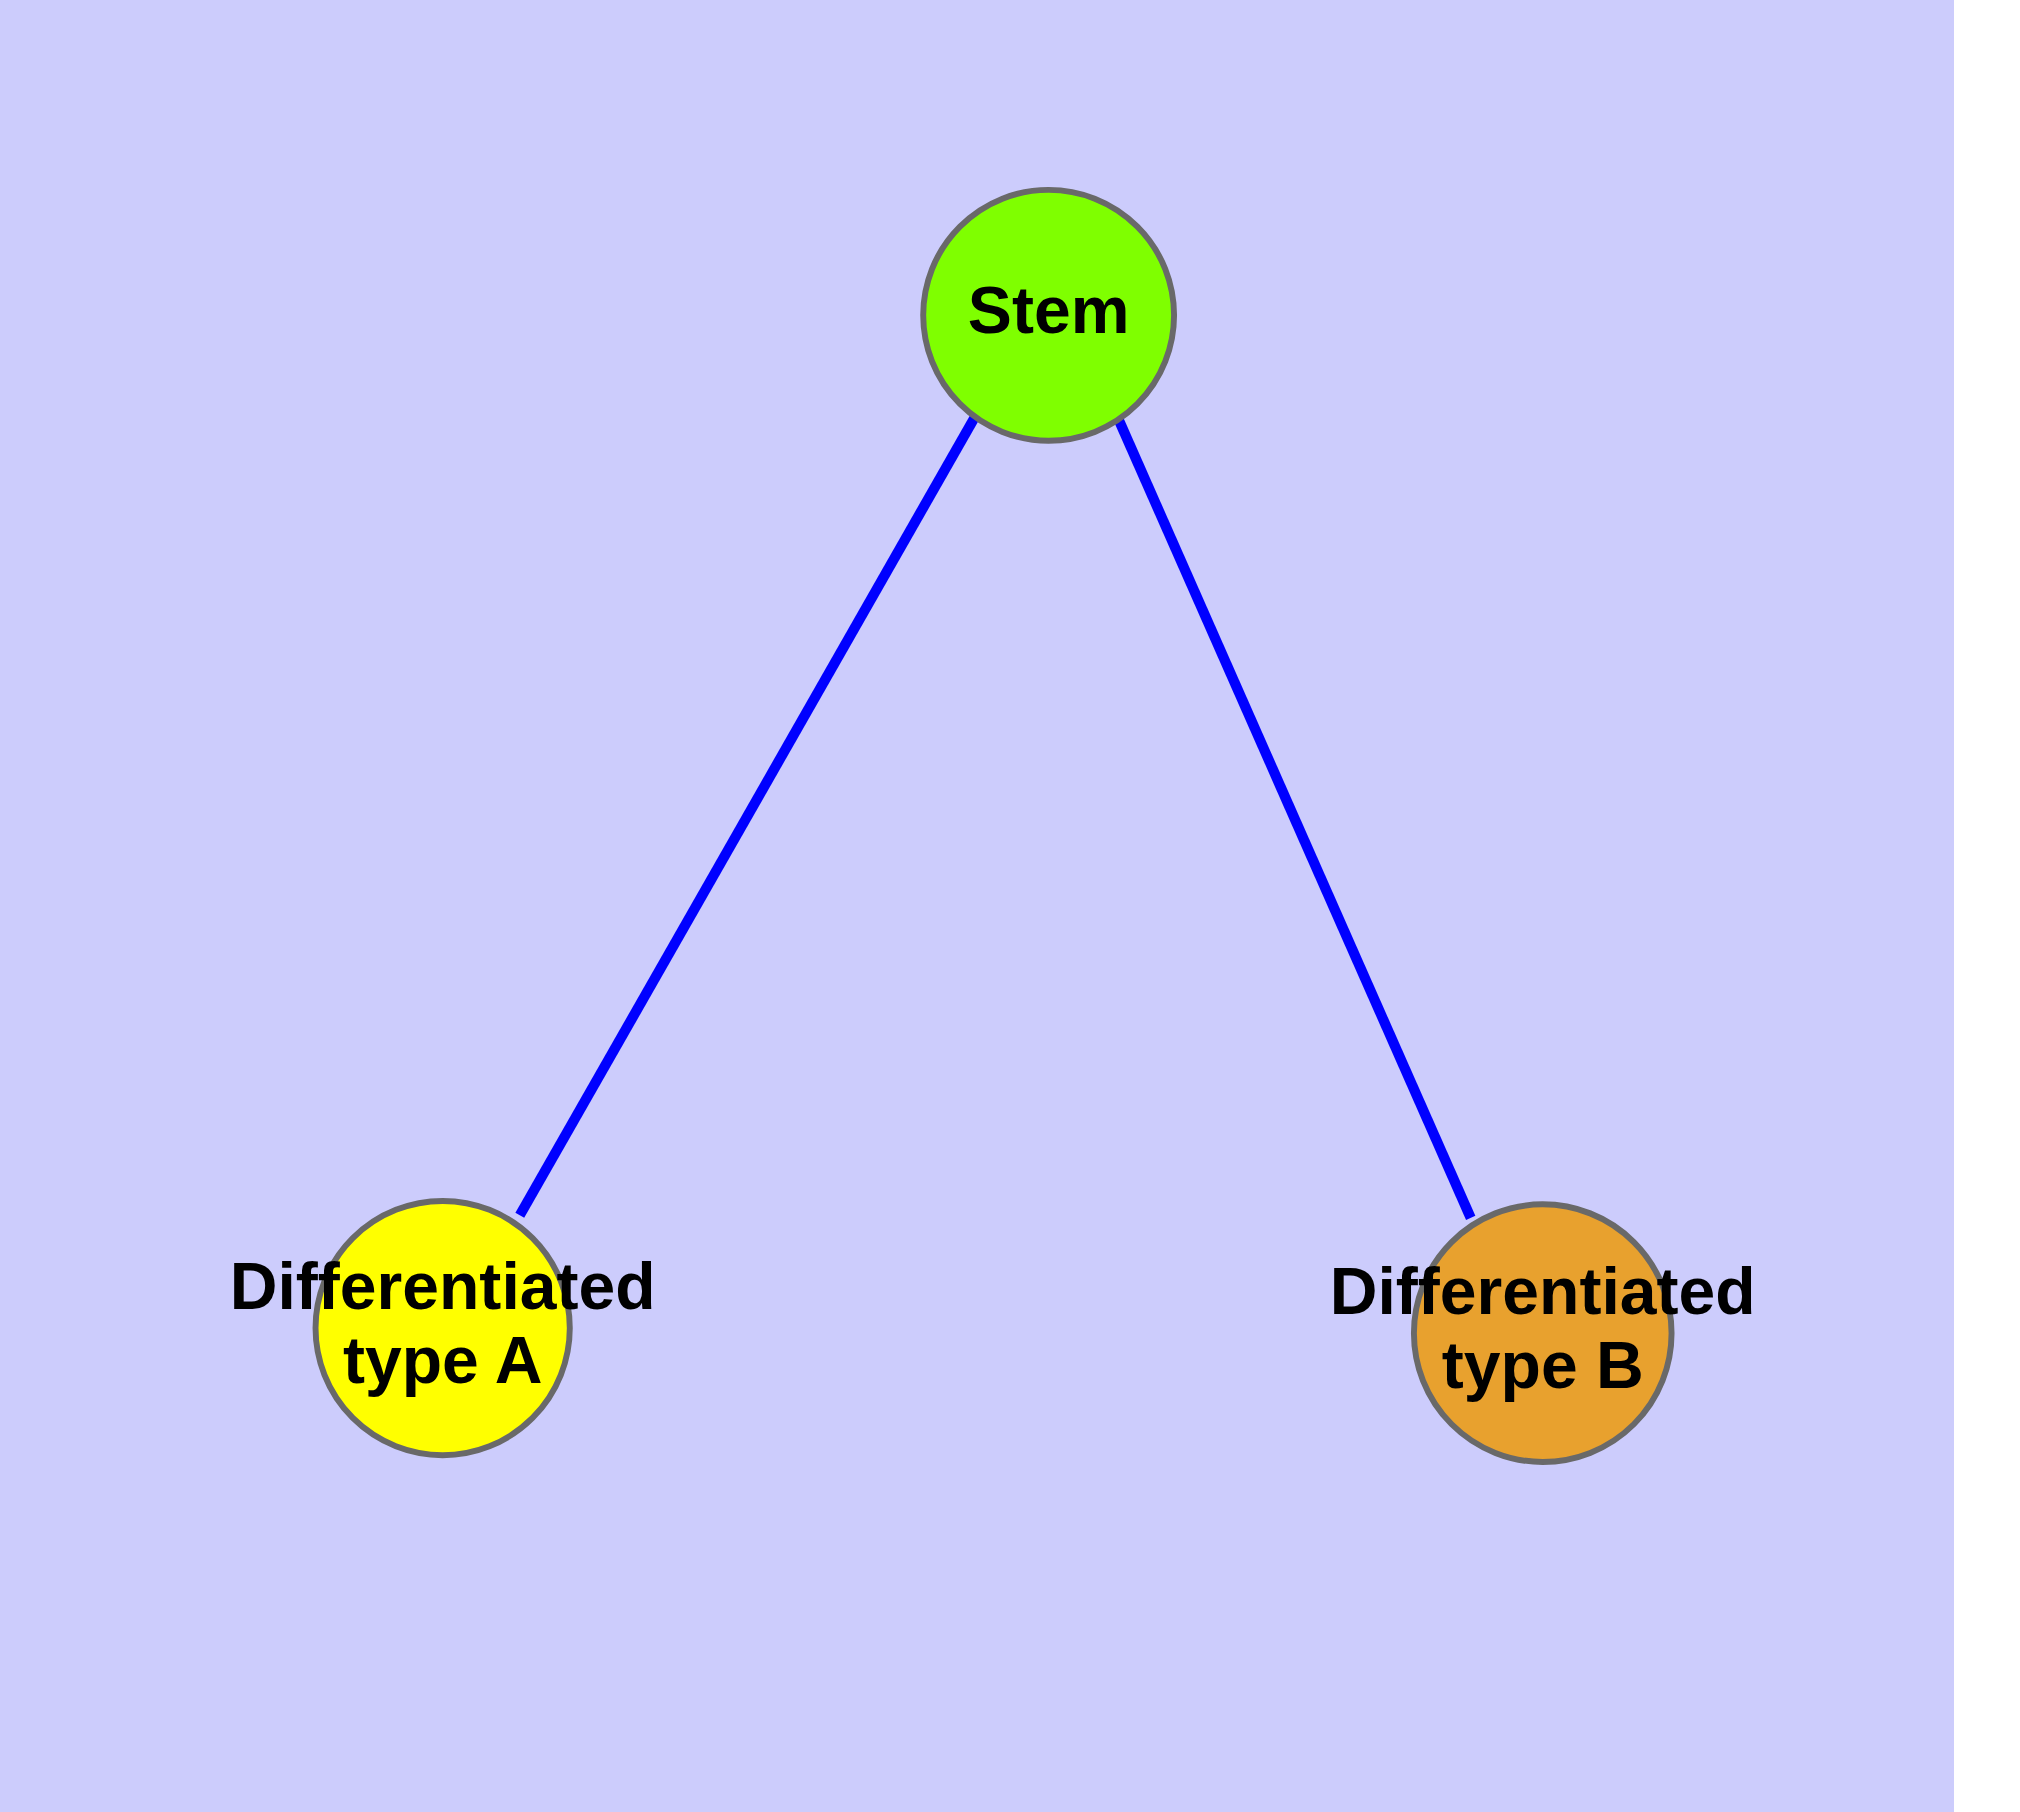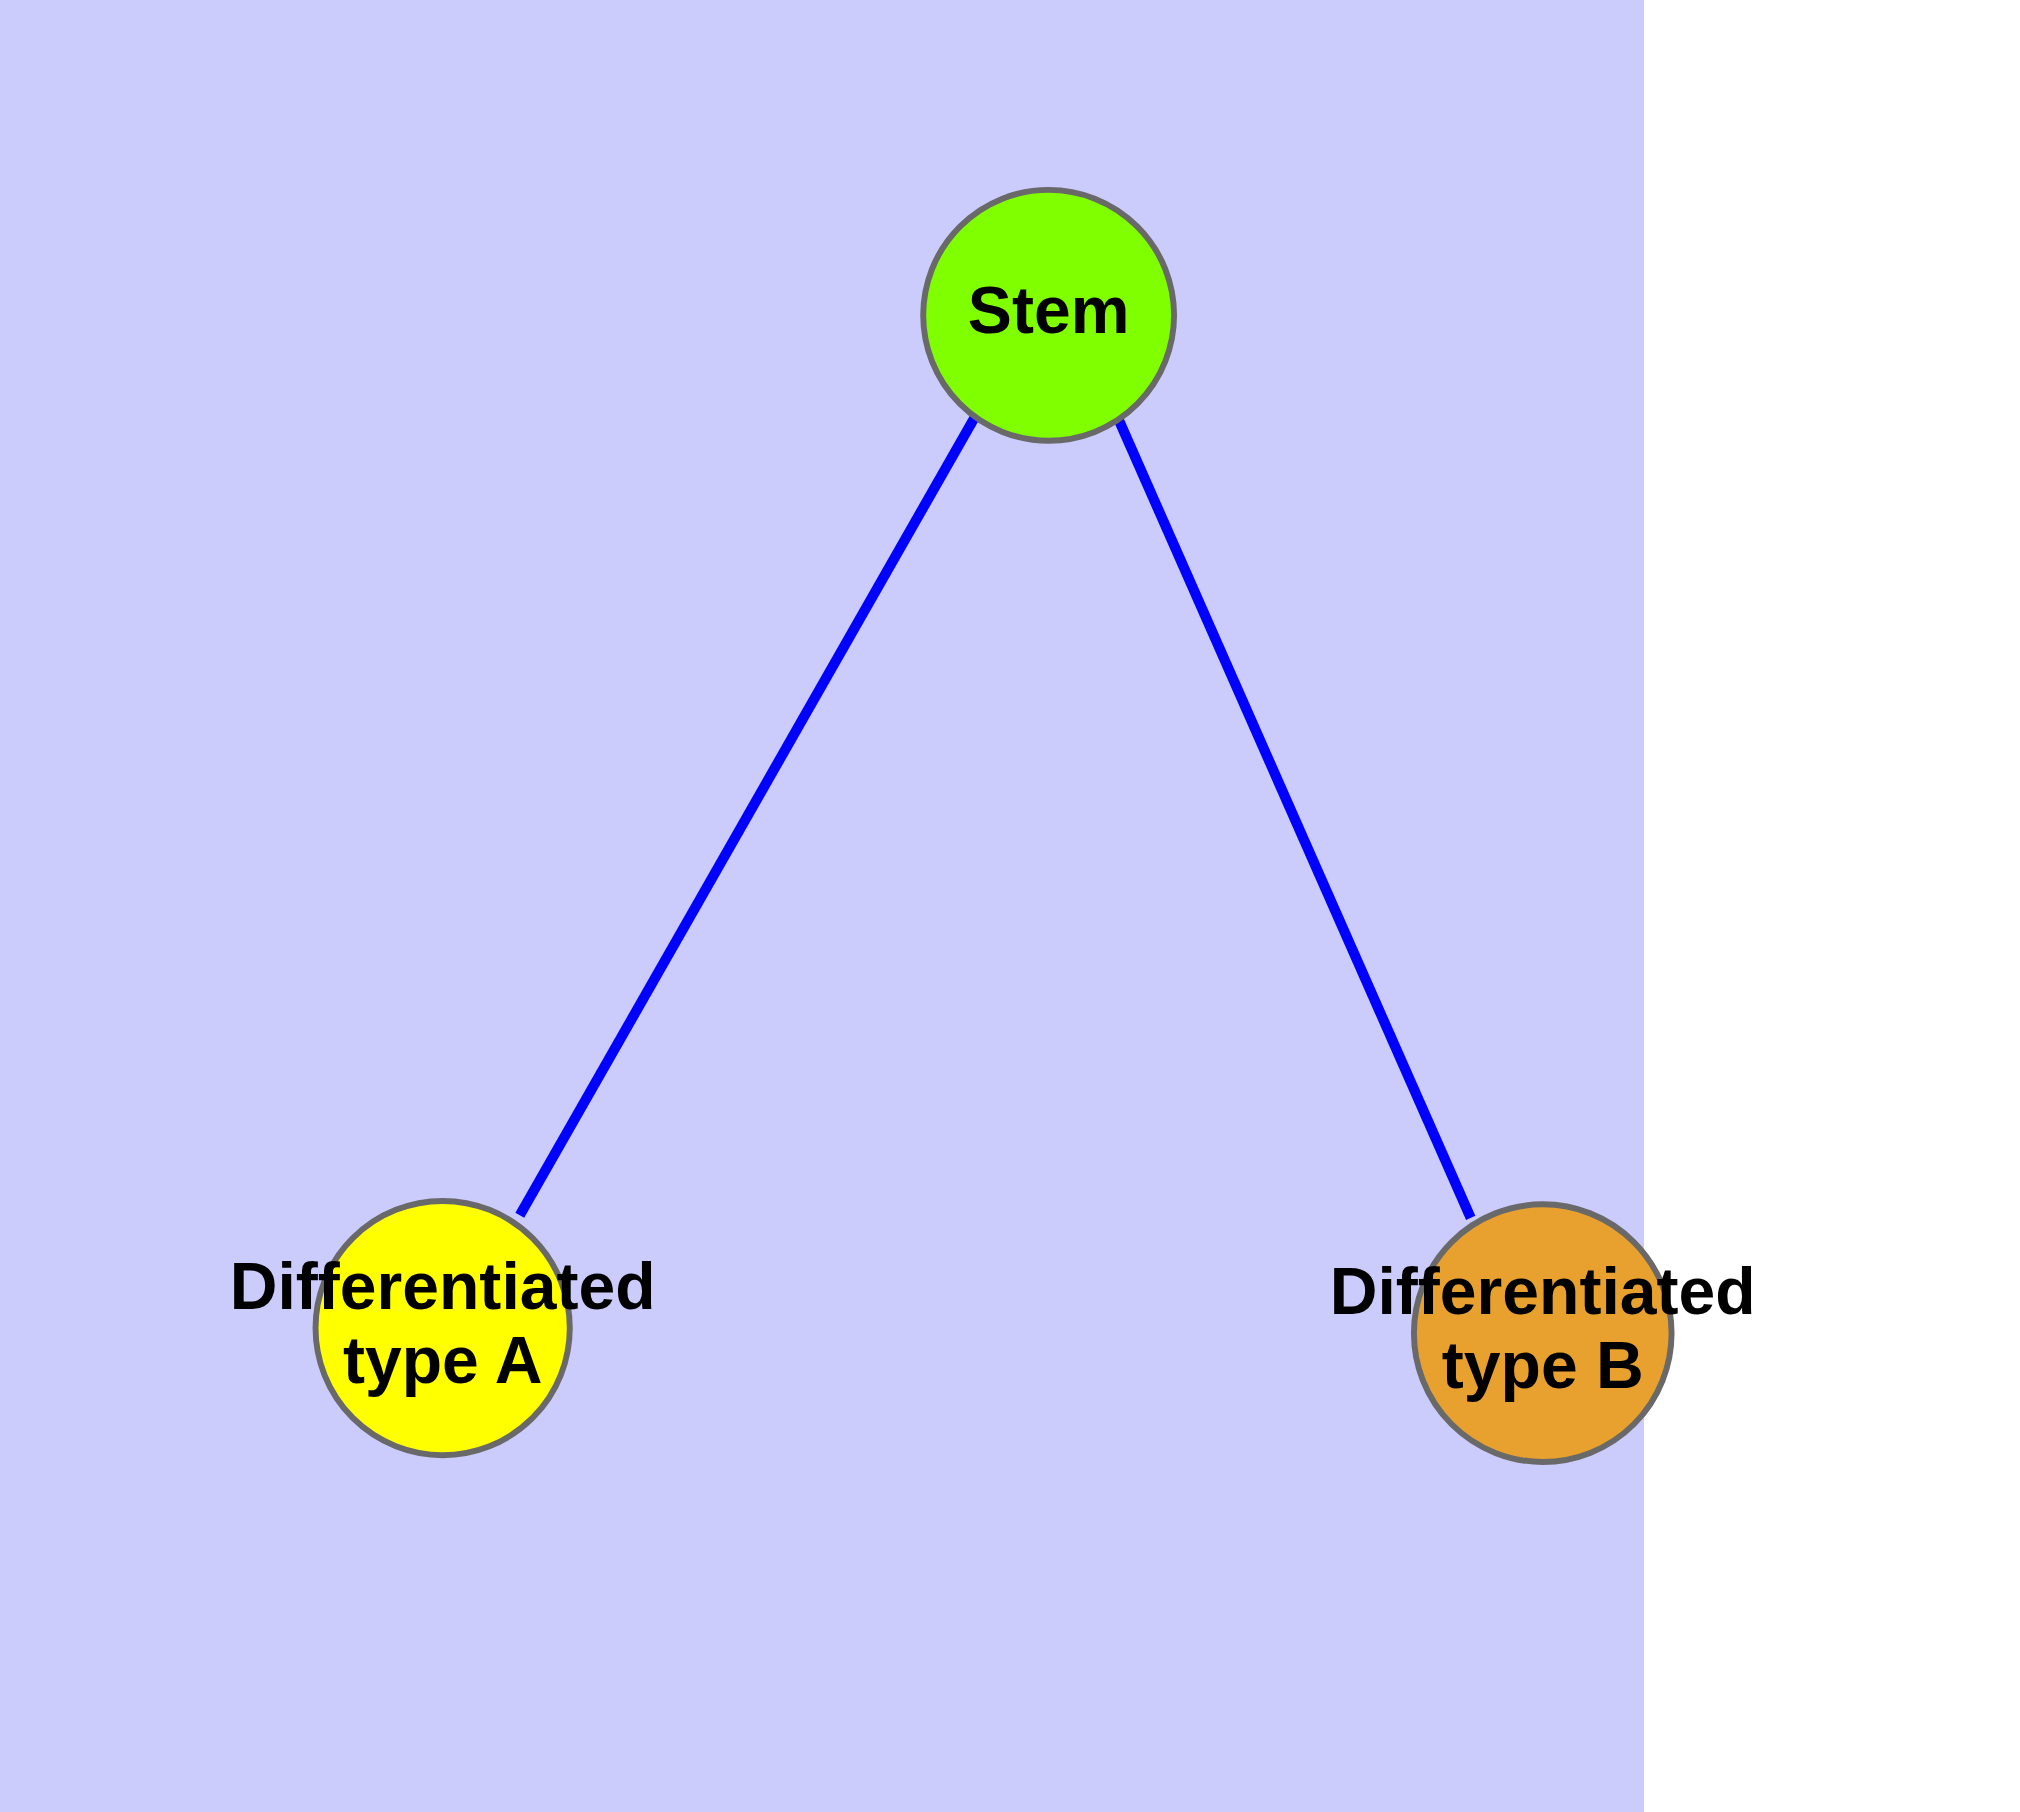--- a/index.html
+++ b/index.html
@@ -8,21 +8,21 @@
     padding: 0;
   }
   body {
     width: 2021px;
     height: 1812px;
     overflow: hidden;
     font-family: "Liberation Sans", sans-serif;
   }
   #graph-canvas {
     position: relative;
-    width: 1644px;
+    width: 1954px;
     height: 1812px;
     background: #ccccfc;
   }
   #graph-svg {
     position: absolute;
     left: 0;
     top: 0;
     width: 2021px;
     height: 1812px;
     display: block;

